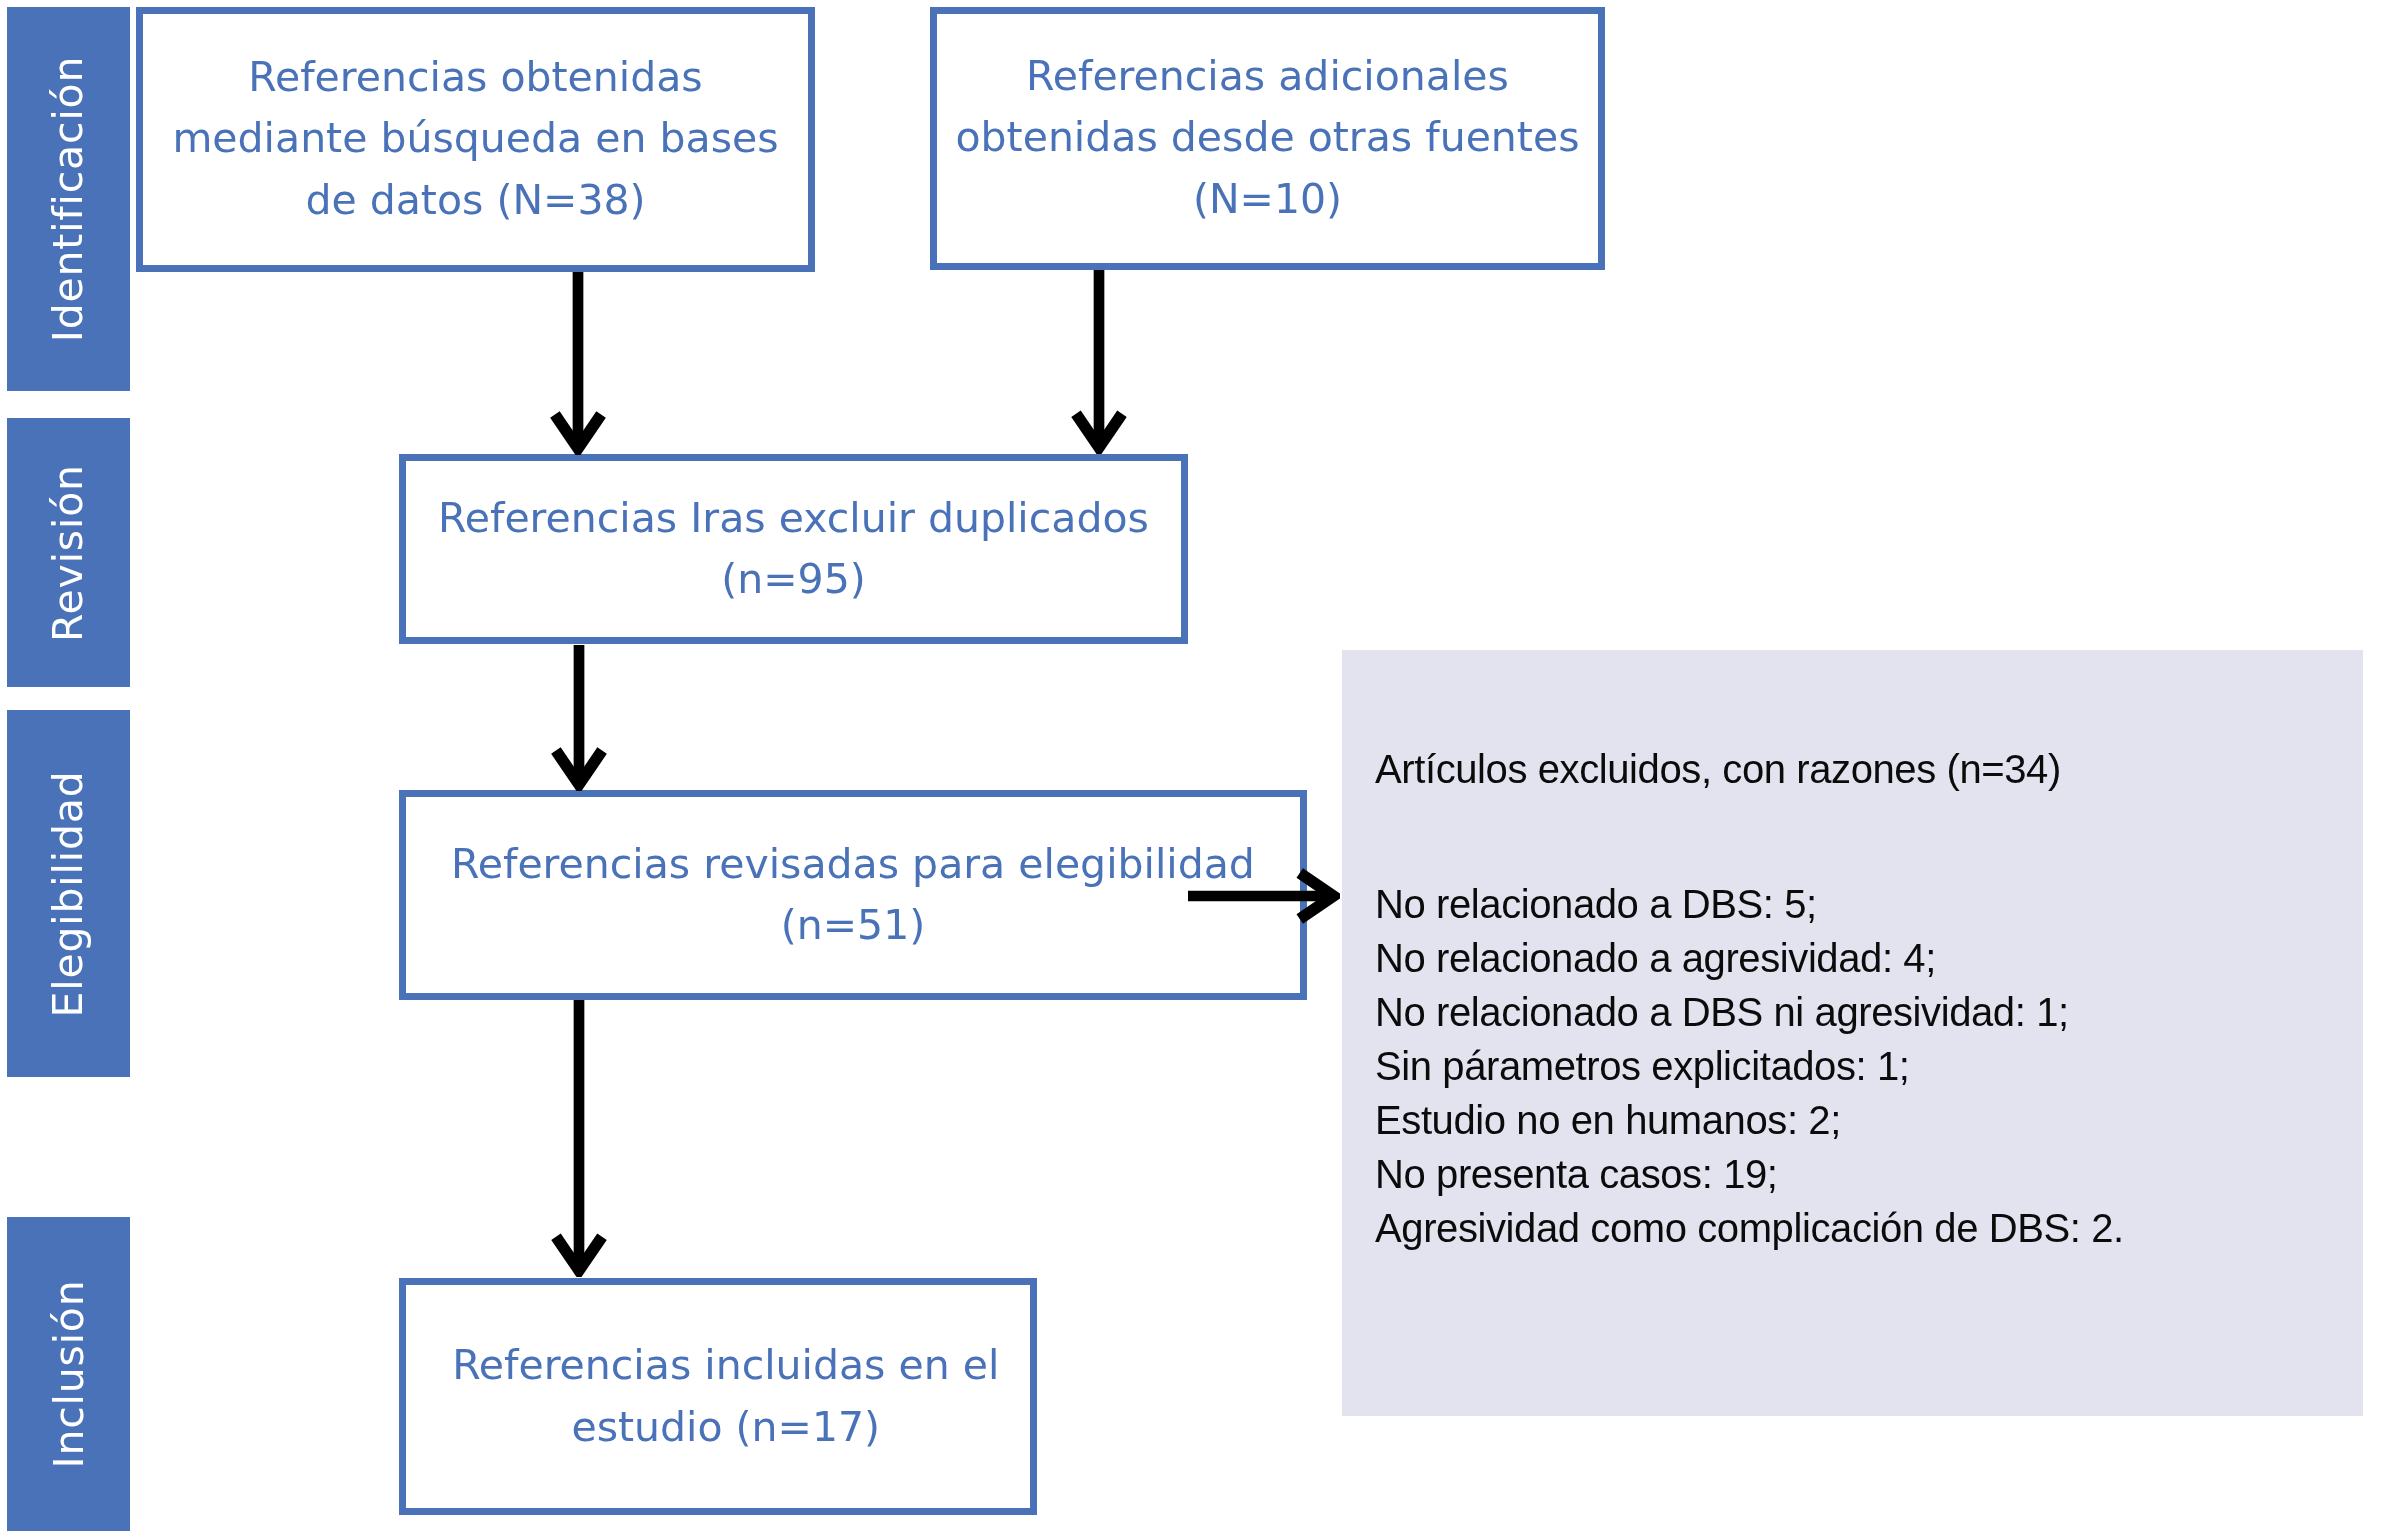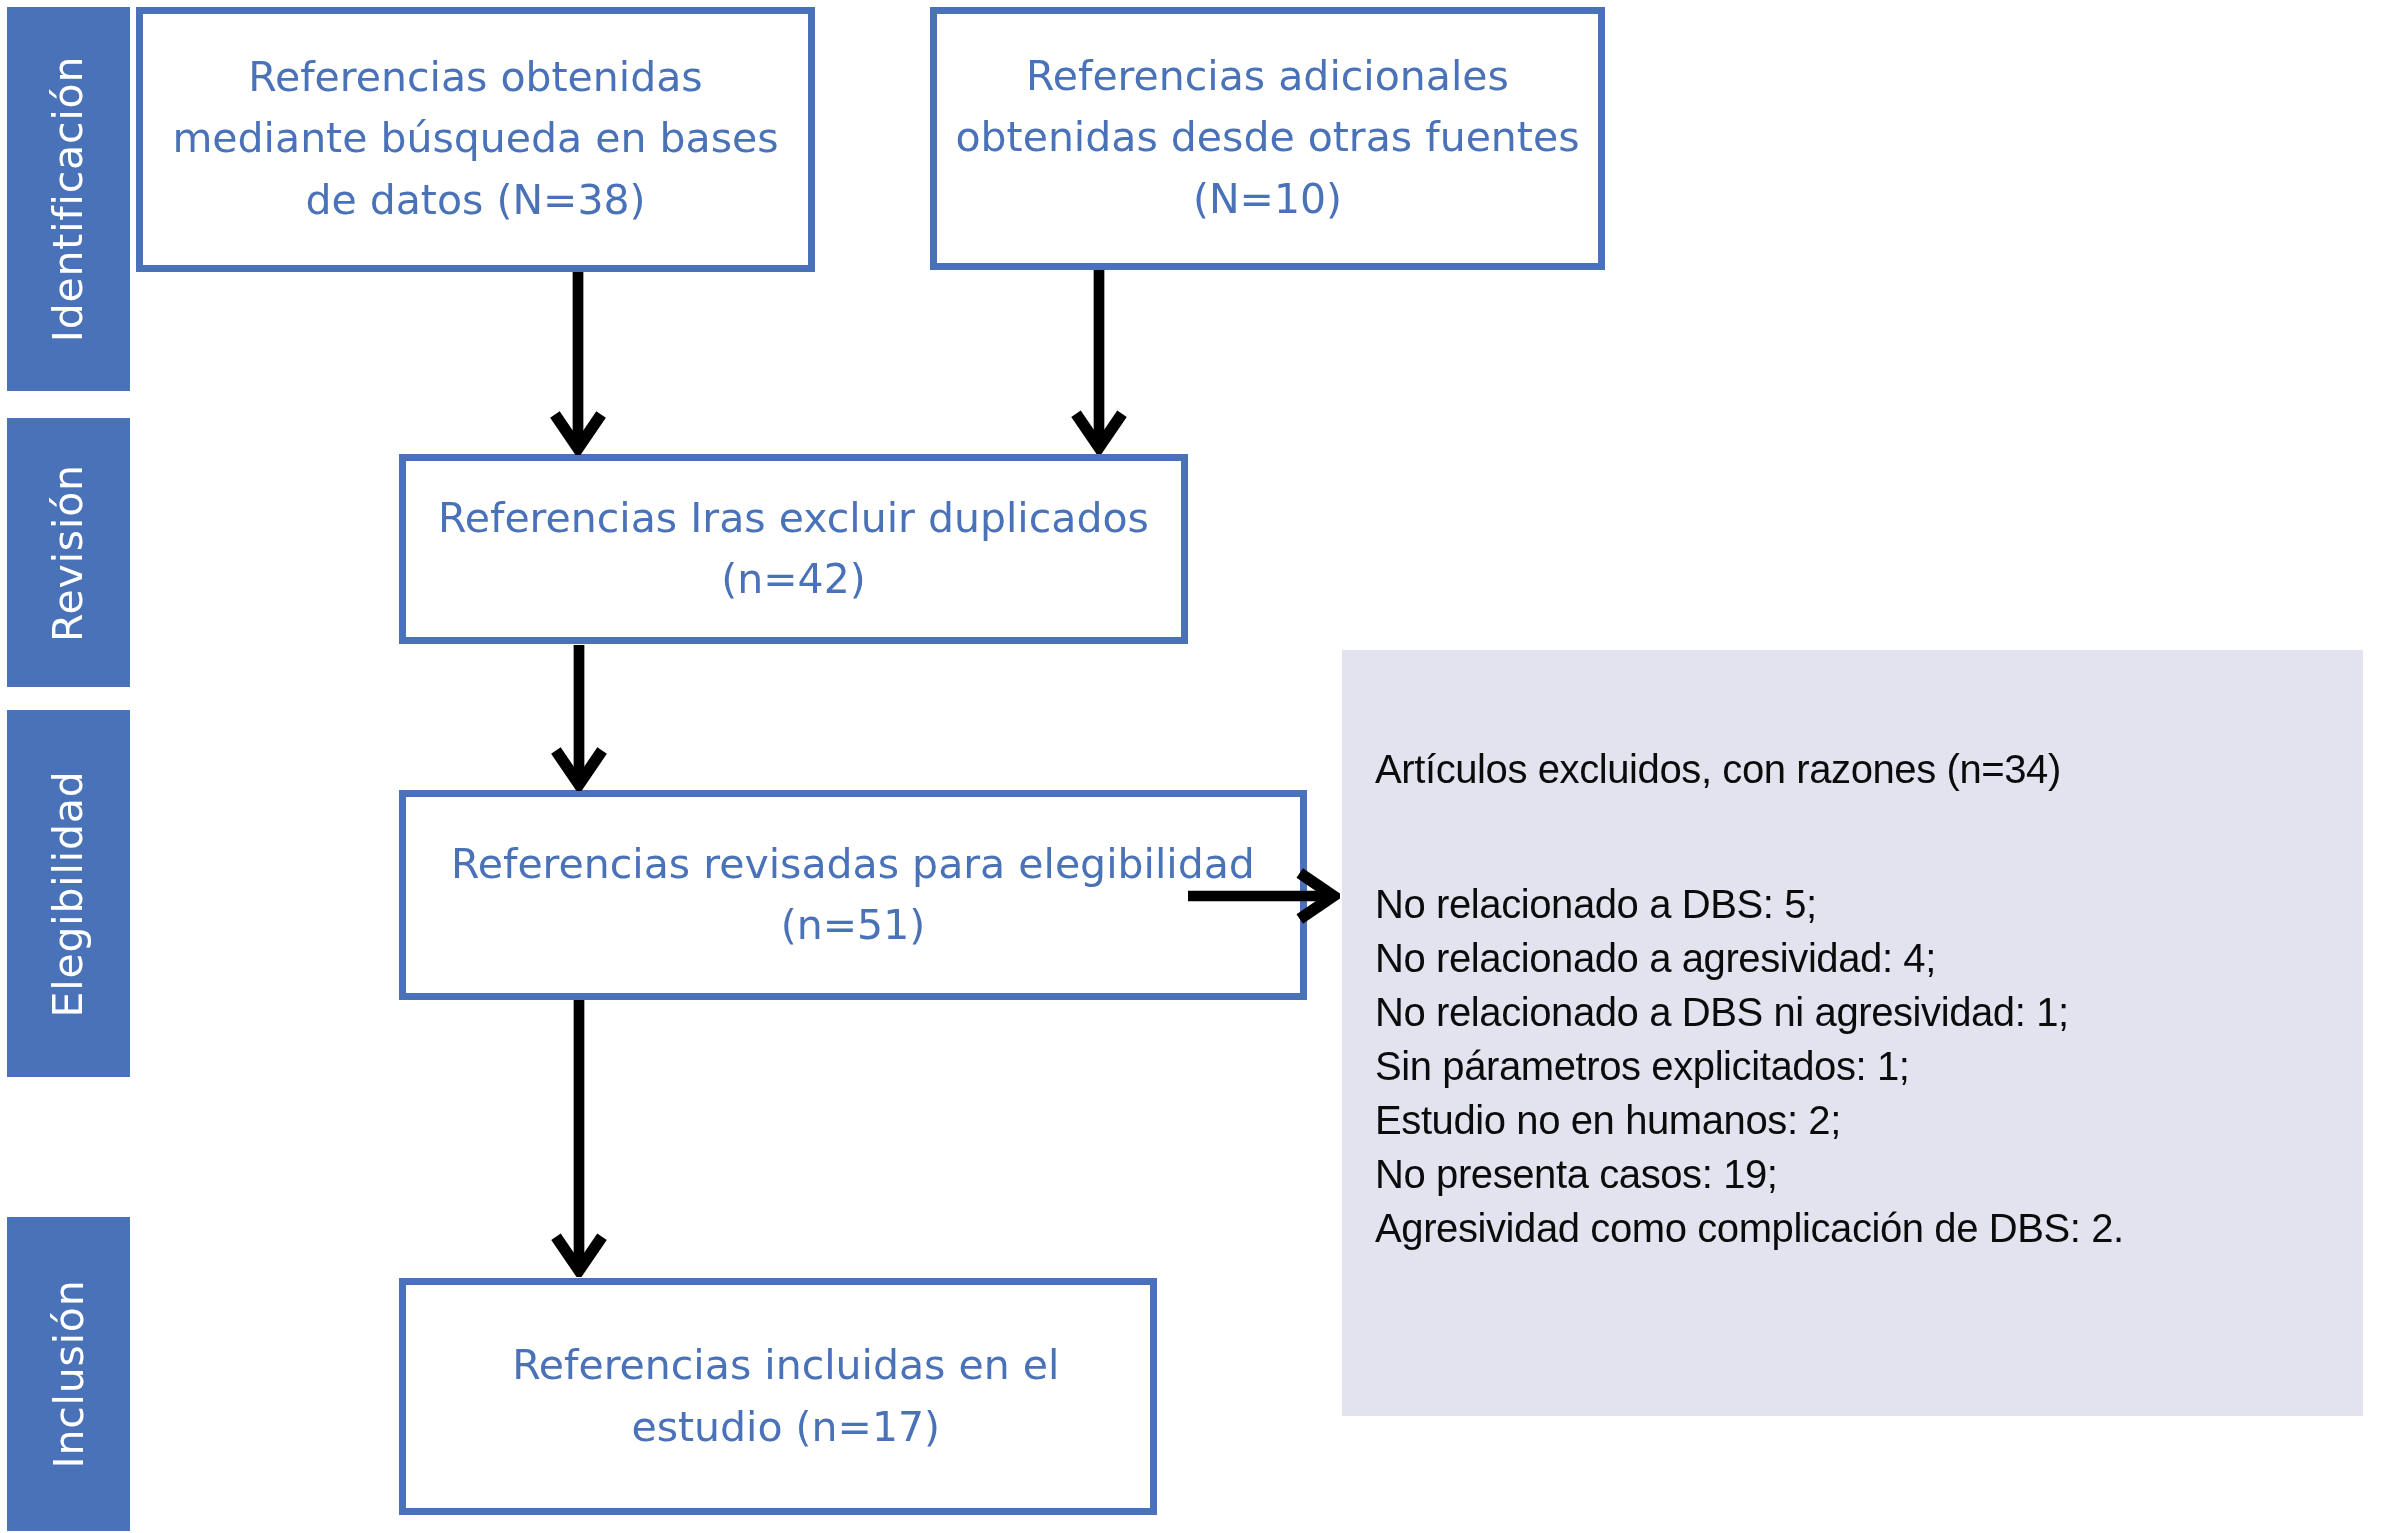--- a/index.html
+++ b/index.html
@@ -46,21 +46,21 @@
     text-align: center;
     color: #4a72b8;
     font-size: 41px;
     line-height: 1.5;
     padding: 0 16.5px;
   }
   #box-database      { left: 136px;  top: 6.6px;    width: 679px; height: 265px; }
   #box-other-sources { left: 918px; top: 6.6px;    width: 675px; height: 263px; margin-left: 12px; }
   #box-dedup         { left: 399px;  top: 454px;  width: 789px; height: 190px; }
   #box-screened      { left: 399px;  top: 790px;  width: 908px; height: 210px; }
-  #box-included      { left: 399px;  top: 1278px; width: 758px; height: 237px; padding-left: 32px; }
+  #box-included      { left: 399px;  top: 1278px; width: 638px; height: 237px; padding-left: 32px; }
 
   
   #exclusions-panel {
     position: absolute;
     left: 1342px;
     top: 650px;
     width: 1021px;
     height: 766px;
     background: #e2e3ef;
     box-sizing: border-box;
@@ -94,21 +94,21 @@
     <span class="stage-label">Inclusión</span>
   </div>
 
   <div class="flowbox" id="box-database">
     <span>Referencias obtenidas mediante búsqueda en bases de datos (N=38)</span>
   </div>
   <div class="flowbox" id="box-other-sources">
     <span>Referencias adicionales obtenidas desde otras fuentes (N=10)</span>
   </div>
   <div class="flowbox" id="box-dedup">
-    <span>Referencias Iras excluir duplicados (n=42)</span>
+    <span>Referencias Iras excluir duplicados (n=95)</span>
   </div>
   <div class="flowbox" id="box-screened">
     <span>Referencias revisadas para elegibilidad (n=51)</span>
   </div>
   <div class="flowbox" id="box-included">
     <span>Referencias incluidas en el estudio (n=17)</span>
   </div>
 
   <div id="exclusions-panel">
     <div>Artículos excluidos, con razones (n=34)</div>

